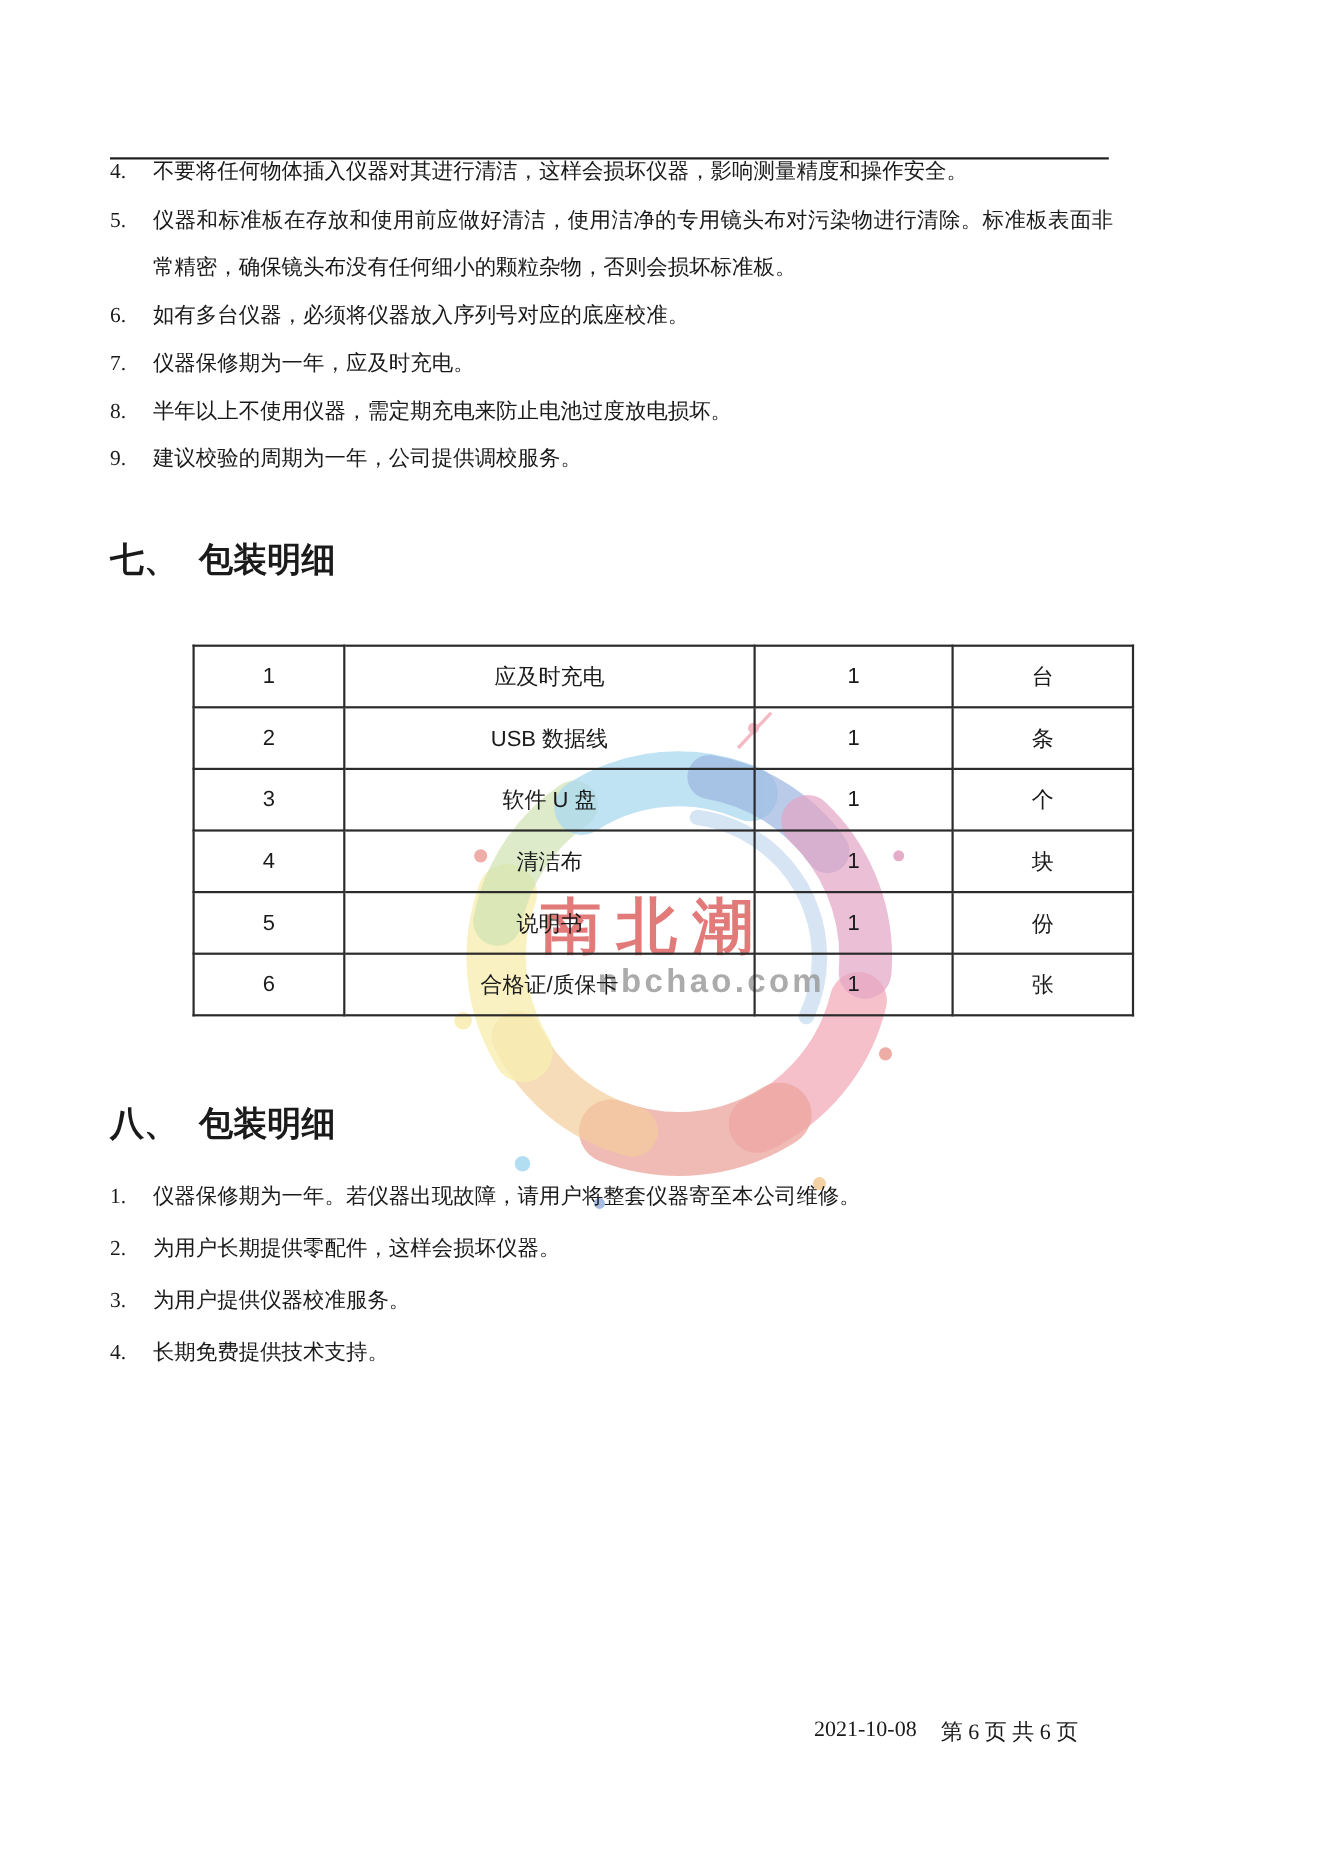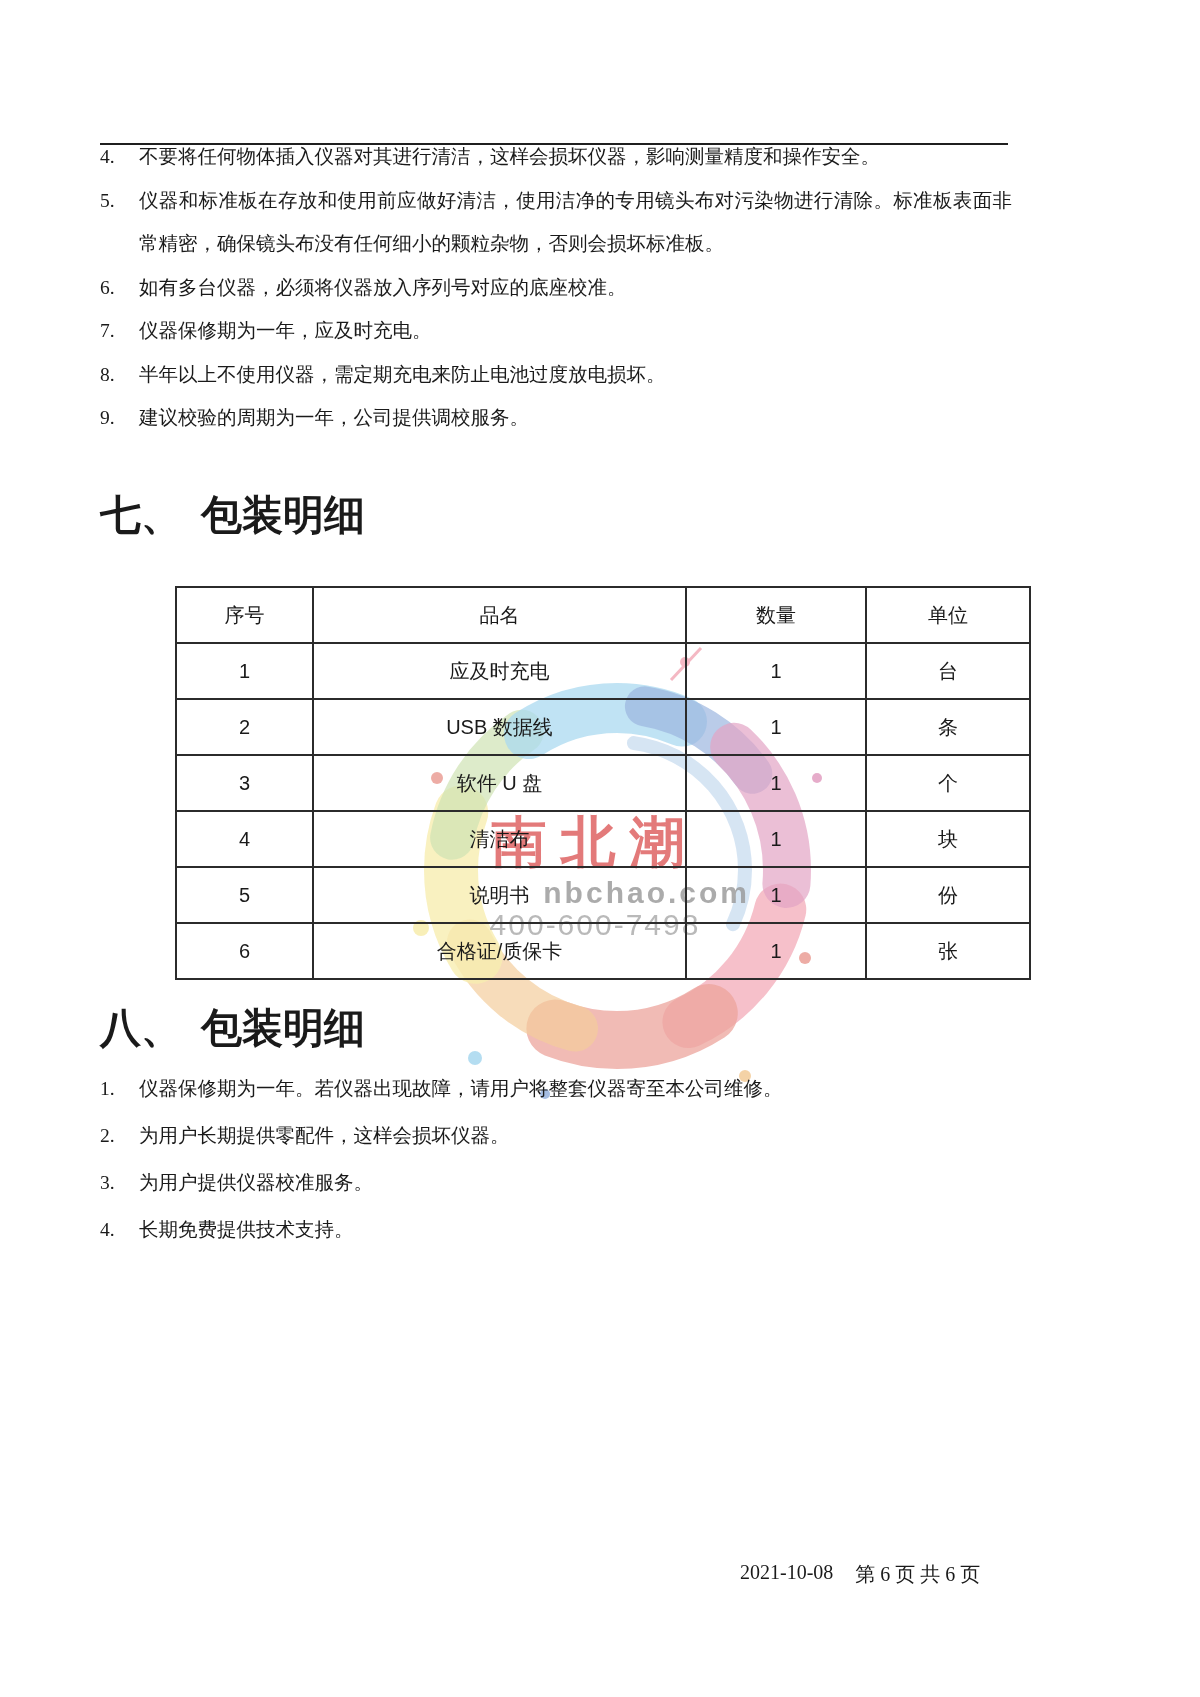--- a/index.html
+++ b/index.html
@@ -15,21 +15,21 @@
   
   .doc-list { left:100px; width:912px; z-index:2; }
   #maintenance-list { top:135px; }
   #service-list { top:1067px; }
   .doc-list .item { display:flex; line-height:43.5px; font-size:19.5px; }
   #service-list .item { margin-bottom:3.5px; }
   .doc-list .num { width:39px; flex:0 0 39px; }
   .doc-list .txt { flex:1; text-align:justify; }
 
   
-  .section-heading { left:100px; z-index:2; font-weight:bold; font-size:41px; white-space:nowrap; }
+  .section-heading { left:100px; z-index:2; font-weight:bold; font-size:31px; white-space:nowrap; }
   #heading-packing { top:488px; }
   #heading-service { top:1001px; }
   .section-heading .sec-title { margin-left:19px; }
 
   
   #packing-table-wrap { left:175px; top:586px; z-index:2; }
   table.packing {
     border-collapse:collapse; table-layout:fixed; width:854px;
     font-family:"Liberation Sans", sans-serif; background:transparent;
   }
@@ -86,21 +86,20 @@
       <circle cx="432" cy="150" r="5" fill="#c84a8c"></circle>
       <circle cx="360" cy="448" r="6" fill="#e89c3c"></circle>
     </g>
     <circle cx="232" cy="242" r="118" fill="#ffffff" opacity="0.55"></circle>
   </svg>
 </div>
 
 <div class="layer" id="wm-text">
   <div class="wm-brand">南北潮</div>
   <div class="wm-domain">nbchao.com</div>
-  <div class="wm-phone">400-600-7498</div>
 </div>
 
 <div class="layer" id="top-rule"></div>
 
 <div class="layer doc-list" id="maintenance-list">
   <div class="item">
     <span class="num">4.</span>
     <span class="txt">不要将任何物体插入仪器对其进行清洁，这样会损坏仪器，影响测量精度和操作安全。</span>
   </div>
   <div class="item">
@@ -131,26 +130,20 @@
 
 <div class="layer" id="packing-table-wrap">
   <table class="packing">
     <colgroup>
       <col style="width:137px">
         <col style="width:373px">
         <col style="width:180px">
         <col style="width:164px">
     </colgroup>
     <tbody>
-        <tr>
-      <th>序号</th>
-      <th>品名</th>
-      <th>数量</th>
-      <th>单位</th>
-    </tr>
     <tr>
       <td>1</td>
       <td>应及时充电</td>
       <td>1</td>
       <td>台</td>
     </tr>
     <tr>
       <td>2</td>
       <td>USB 数据线</td>
       <td>1</td>

